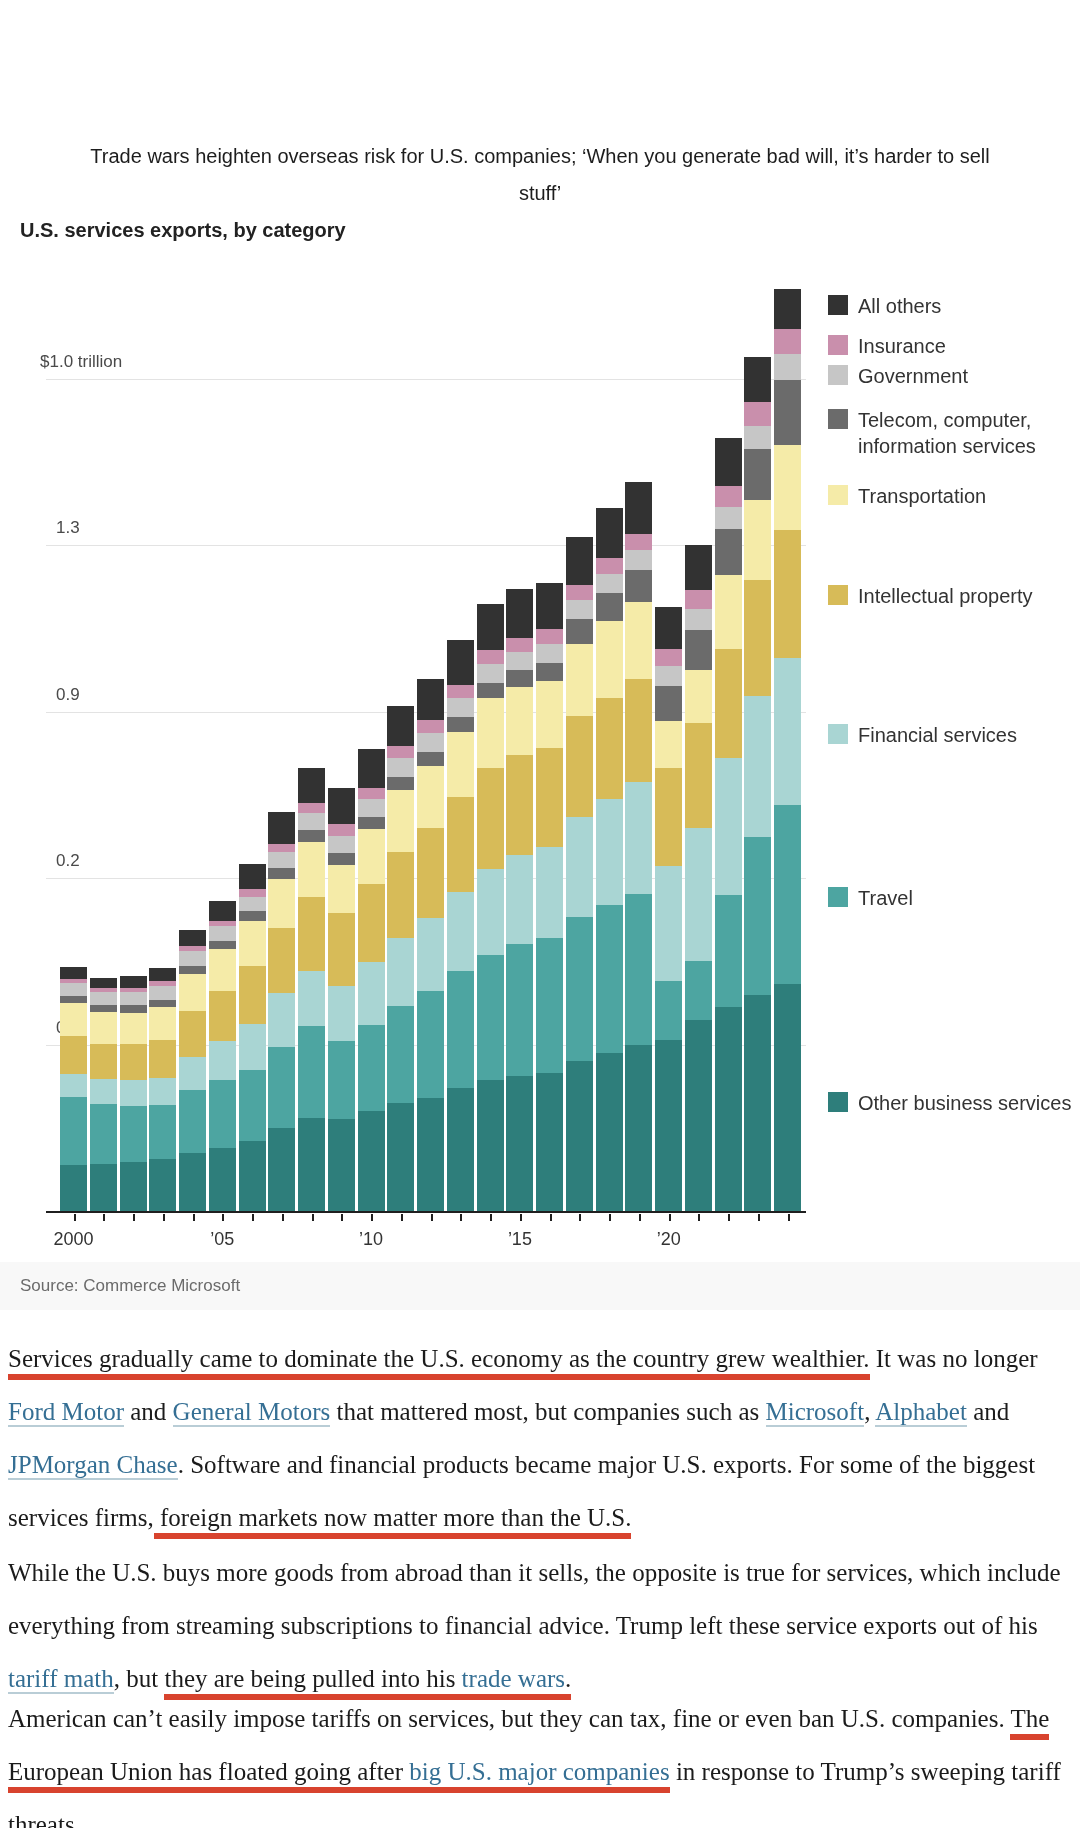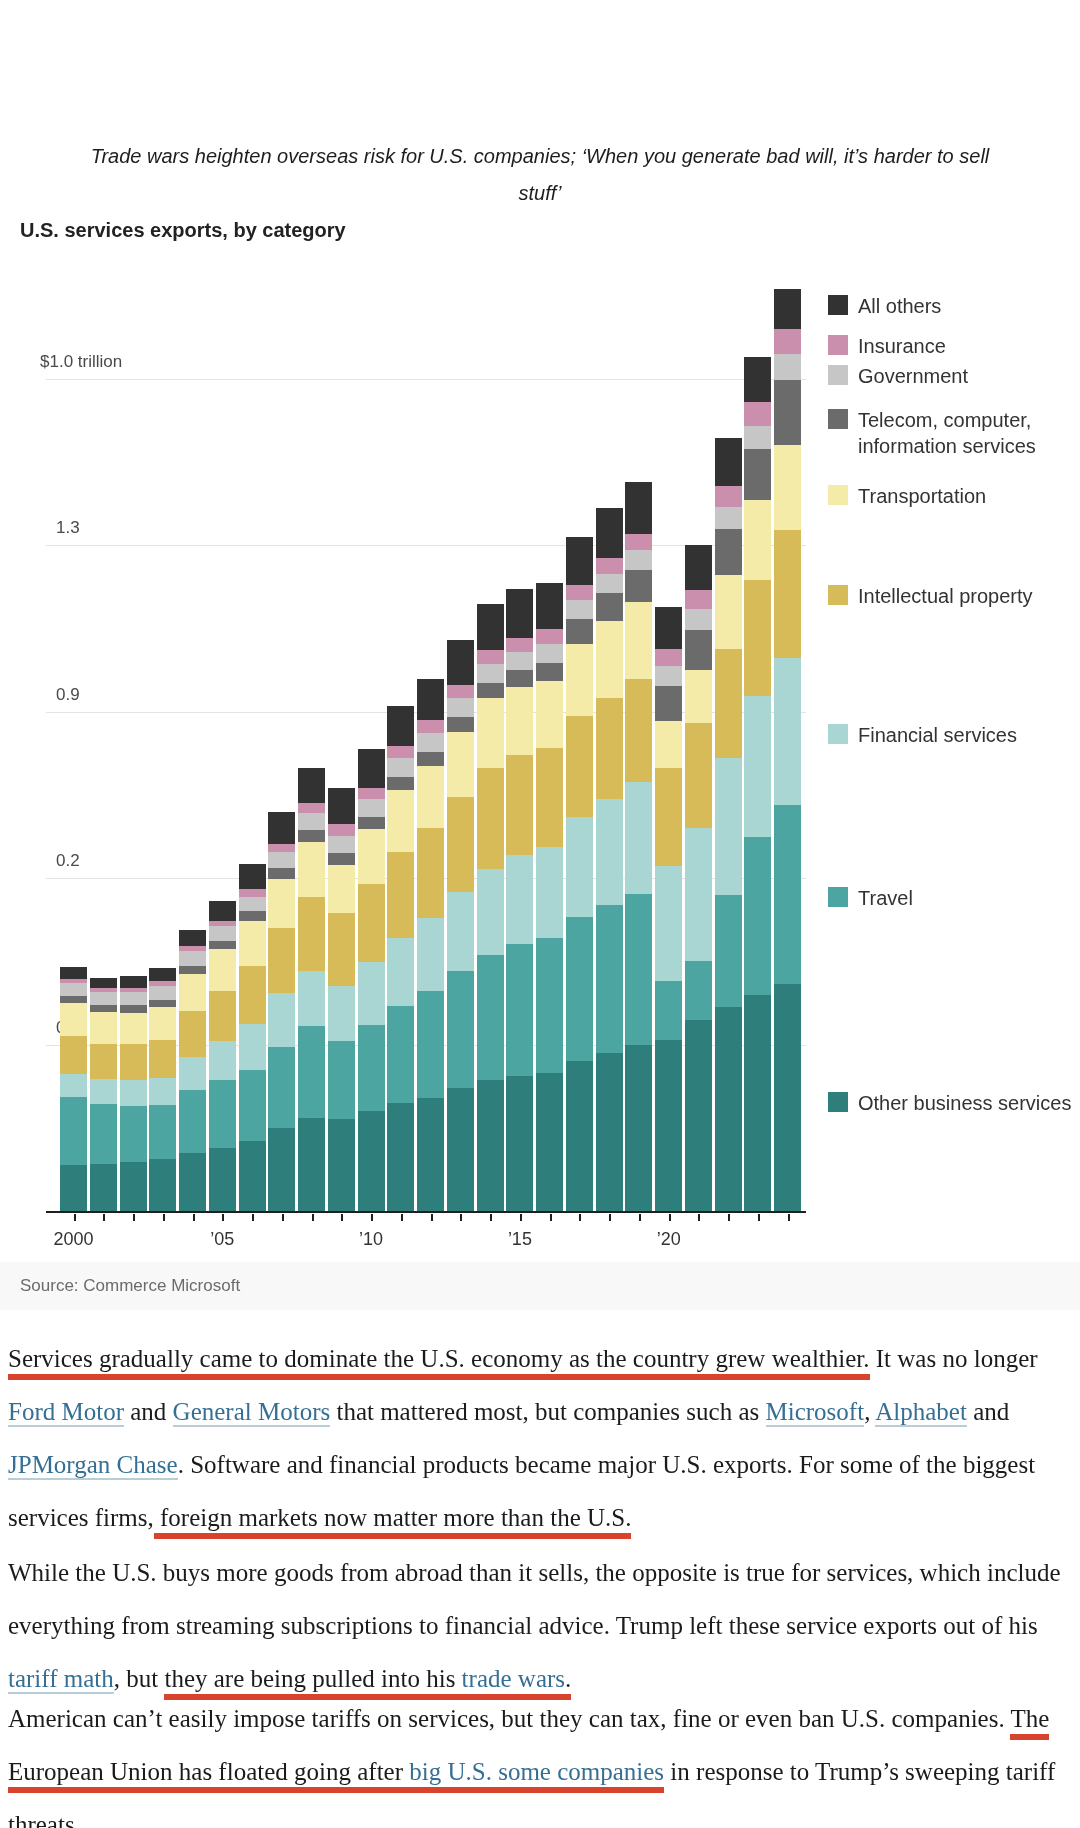--- a/index.html
+++ b/index.html
@@ -4,21 +4,21 @@
 <style>
   html,body{margin:0;padding:0;background:#ffffff;}
   #page{position:relative;width:1080px;height:1828px;background:#ffffff;overflow:hidden;
         font-family:"Liberation Sans",sans-serif;}
   #headline{position:absolute;top:6px;left:0;right:0;text-align:center;
             font-family:"Liberation Serif",serif;font-weight:bold;font-size:46px;
             line-height:59px;color:#121212;letter-spacing:-1px;}
   #headline .inner{display:inline-block;max-width:1015px;}
   #dek{position:absolute;top:138px;left:0;right:0;text-align:center;
        font-family:"Liberation Sans",sans-serif;font-size:20px;line-height:37px;color:#1d1d1d;}
-  #dek .inner{display:inline-block;max-width:945px;font-style:italic;}
+  #dek .inner{display:inline-block;max-width:945px;}
 
   
   #chart{position:absolute;top:215px;left:0;width:1080px;height:1100px;}
   #chart-title{position:absolute;top:4px;left:20px;font-size:20px;font-weight:bold;color:#222;}
   .gridline{position:absolute;left:46px;width:760px;height:1px;background:#e3e3e3;}
   .y-label{position:absolute;font-size:17px;color:#4a4a4a;}
   .axis-line{position:absolute;left:46px;width:760px;height:2px;background:#1f1f1f;top:996px;}
   .bar-seg{position:absolute;}
   .tick{position:absolute;width:2px;height:7px;background:#1f1f1f;top:999px;}
   .x-label{position:absolute;top:1014px;width:70px;text-align:center;font-size:18px;color:#333;}
@@ -353,16 +353,16 @@
         </div>
       </div>
     <div id="source-strip">
       <div id="source-text">Source: Commerce Microsoft</div>
     </div>
   </div>
 
   <div id="paragraphs">
       <p class="body-para" style="top: 1332px;"><span class="redline">Services gradually came to dominate the U.S. economy as the country grew wealthier.</span><span class=""> It was no longer </span><span class="link">Ford Motor</span><span class=""> and </span><span class="link">General Motors</span><span class=""> that mattered most, but companies such as </span><span class="link">Microsoft</span><span class="">, </span><span class="link">Alphabet</span><span class=""> and </span><span class="link">JPMorgan Chase</span><span class="">. Software and financial products became major U.S. exports. For some of the biggest services firms,</span><span class="redline"> foreign markets now matter more than the U.S.</span></p>
       <p class="body-para" style="top: 1546px;"><span class="">While the U.S. buys more goods from abroad than it sells, the opposite is true for services, which include everything from streaming subscriptions to financial advice. Trump left these service exports out of his </span><span class="link">tariff math</span><span class="">, but </span><span class="redline">they are being pulled into his </span><span class="link redline">trade wars</span><span class="redline">.</span></p>
-      <p class="body-para" style="top: 1692px;"><span class="">American can’t easily impose tariffs on services, but they can tax, fine or even ban U.S. companies. </span><span class="redline">The European Union has floated going after </span><span class="link redline">big U.S. some companies</span><span class=""> in response to Trump’s sweeping tariff threats.</span></p>
+      <p class="body-para" style="top: 1692px;"><span class="">American can’t easily impose tariffs on services, but they can tax, fine or even ban U.S. companies. </span><span class="redline">The European Union has floated going after </span><span class="link redline">big U.S. major companies</span><span class=""> in response to Trump’s sweeping tariff threats.</span></p>
     </div>
 
 </div>
 
 </body></html>

